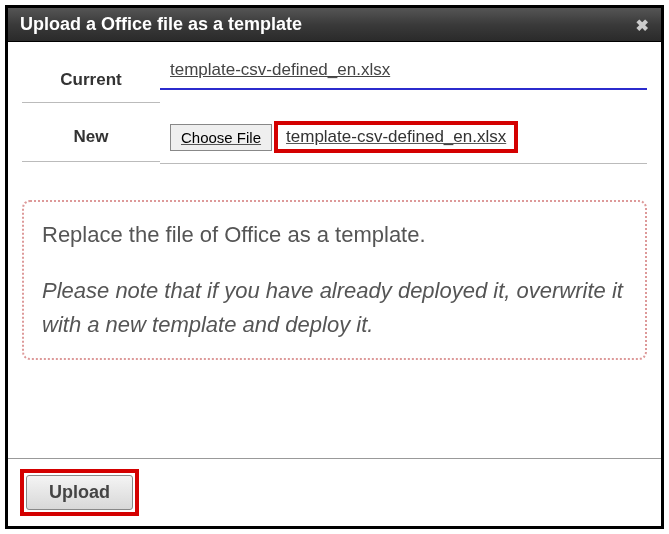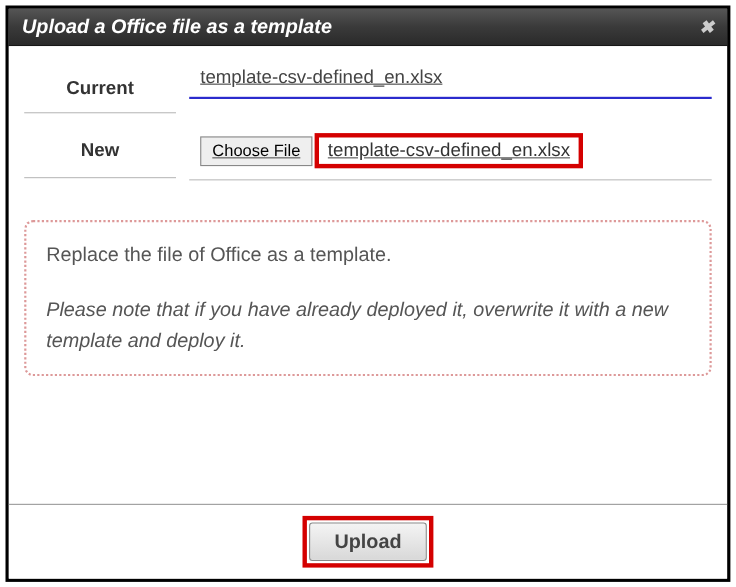--- a/index.html
+++ b/index.html
@@ -19,39 +19,37 @@
   .titlebar {
     background: linear-gradient(to bottom, #555 0%, #3a3a3a 50%, #2a2a2a 100%);
     color: #fff;
     font-weight: bold;
     font-size: 18px;
     padding: 6px 12px;
     display: flex;
     align-items: flex-end;
     justify-content: space-between;
     border-bottom: 1px solid #000;
-    font-style: italic;
   }
   .close-x {
     color: #ccc;
     font-size: 16px;
     font-weight: bold;
     cursor: pointer;
   }
   .body {
     flex: 1;
     padding: 18px 14px 10px 14px;
     background: #fff;
     overflow: hidden;
   }
   .row {
     display: flex;
     align-items: flex-start;
     margin-bottom: 6px;
-    gap: 12px;
   }
   .row-current .label-cell {
     padding-top: 10px;
   }
   .label-cell {
     width: 138px;
     font-weight: bold;
     font-size: 17px;
     color: #333;
     text-align: center;
@@ -103,30 +101,30 @@
     margin-left: 2px;
     font-size: 17px;
     color: #333;
   }
   .info-box {
     margin-top: 36px;
     border: 2px dotted #d99;
     border-radius: 8px;
     padding: 16px 18px;
     color: #555;
-    font-size: 18px;
+    font-size: 22px;
     line-height: 1.55;
   }
   .info-box p { margin: 0; }
   .info-box p + p { margin-top: 22px; font-style: italic; }
   .footer {
     border-top: 1px solid #999;
     padding: 10px 12px;
     display: flex;
-    justify-content: center;
+    justify-content: flex-start;
     background: #fff;
   }
   .upload-wrap {
     border: 4px solid #d40000;
     padding: 2px;
     display: inline-block;
   }
   .upload-btn {
     font-size: 18px;
     font-weight: bold;

